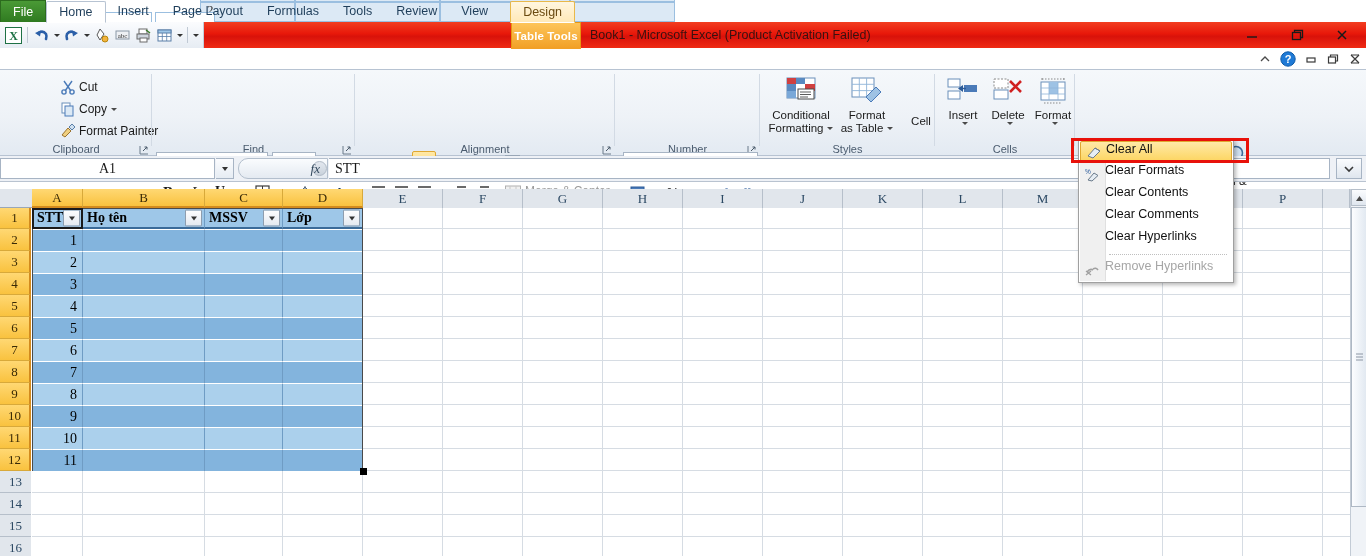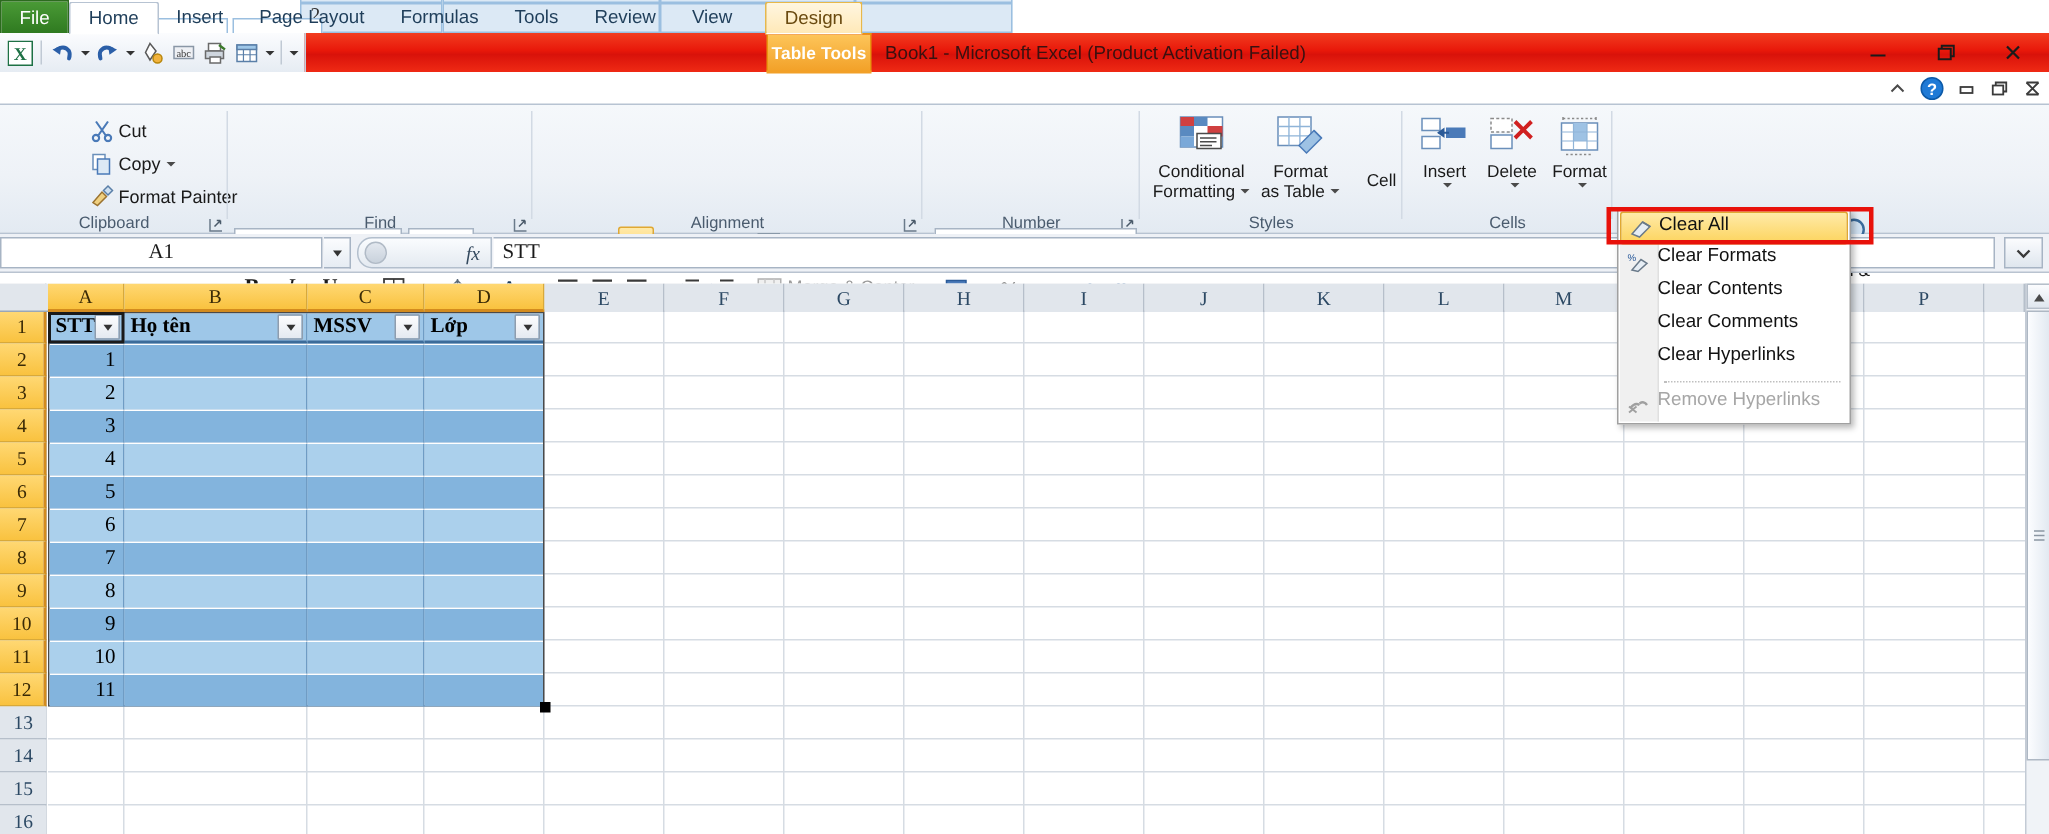--- a/index.html
+++ b/index.html
@@ -119,21 +119,21 @@
 
   
   .fbar{position:absolute;left:0;top:156px;width:1366px;height:26px;background:#eef1f6;
     border-bottom:1px solid #b9c3d0;box-sizing:border-box;display:flex;align-items:center;}
   .namebox{position:absolute;left:0;top:158px;width:215px;height:21px;background:#fff;border:1px solid #a7b4c4;
     box-sizing:border-box;display:flex;align-items:center;justify-content:center;
     font-family:"Liberation Serif",serif;font-size:14px;cursor:text;}
   .nbarrow{position:absolute;left:216px;top:158px;width:18px;height:21px;background:linear-gradient(180deg,#fbfcfe,#e6ecf3);
     border:1px solid #a7b4c4;border-left:none;box-sizing:border-box;display:flex;align-items:center;justify-content:center;cursor:pointer;}
   .fxgrp{position:absolute;left:238px;top:158px;width:90px;height:21px;display:flex;align-items:center;
-    background:linear-gradient(180deg,#fafcfe,#e4eaf1);border:1px solid #b3bfcd;border-radius:10px 0 0 10px;box-sizing:border-box;}
+    background:linear-gradient(180deg,#fafcfe,#e4eaf1);border:1px solid #b3bfcd;border-radius:10px 0 0 10px;box-sizing:border-box;justify-content:flex-end;}
   .fxcircle{width:13px;height:13px;border-radius:50%;background:linear-gradient(180deg,#e3e8ef,#c9d2dc);
     border:1px solid #b0bac6;margin-left:4px;}
   .fxlbl{position:absolute;right:7px;font-family:"Liberation Serif",serif;font-style:italic;font-size:13px;color:#33495e;}
   .fedit{position:absolute;left:329px;top:158px;right:36px;height:21px;background:#fff;border:1px solid #a7b4c4;
     border-left:none;box-sizing:border-box;display:flex;align-items:center;padding-left:6px;
     font-family:"Liberation Serif",serif;font-size:14px;cursor:text;}
   .fbexp{position:absolute;right:4px;top:158px;width:26px;height:21px;background:linear-gradient(180deg,#fbfcfe,#dfe6ee);
     border:1px solid #a7b4c4;box-sizing:border-box;display:flex;align-items:center;justify-content:center;cursor:pointer;}
 
   

